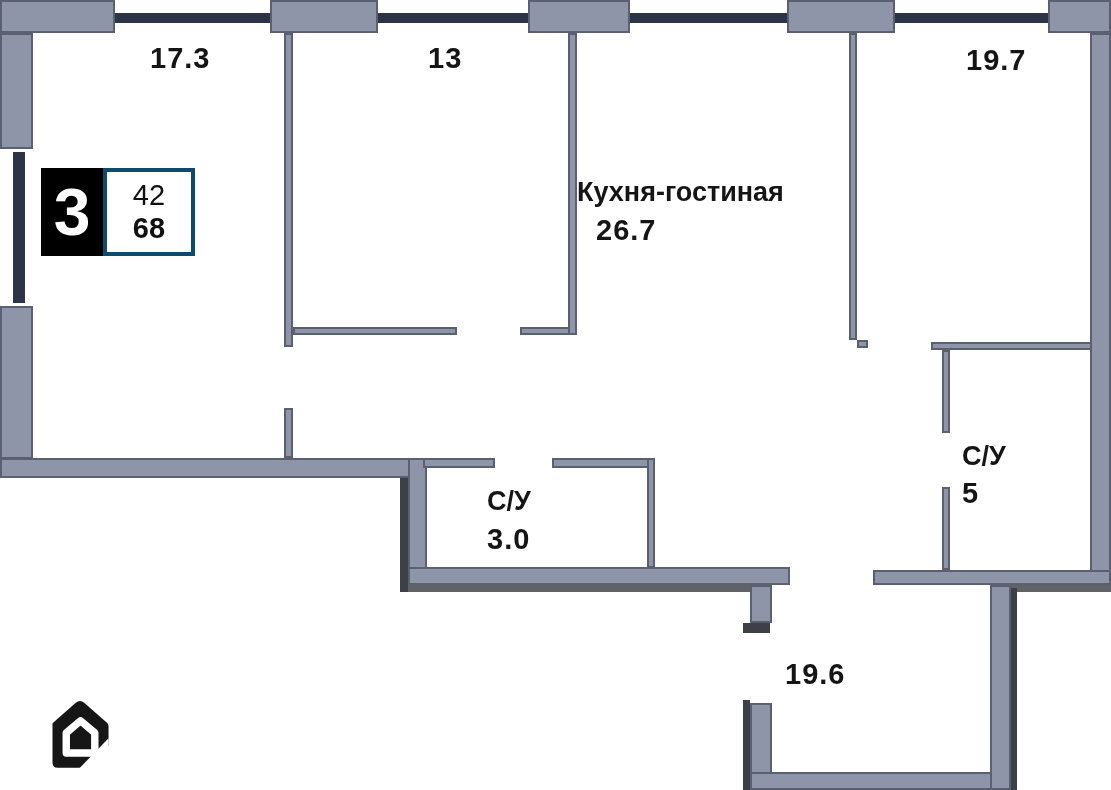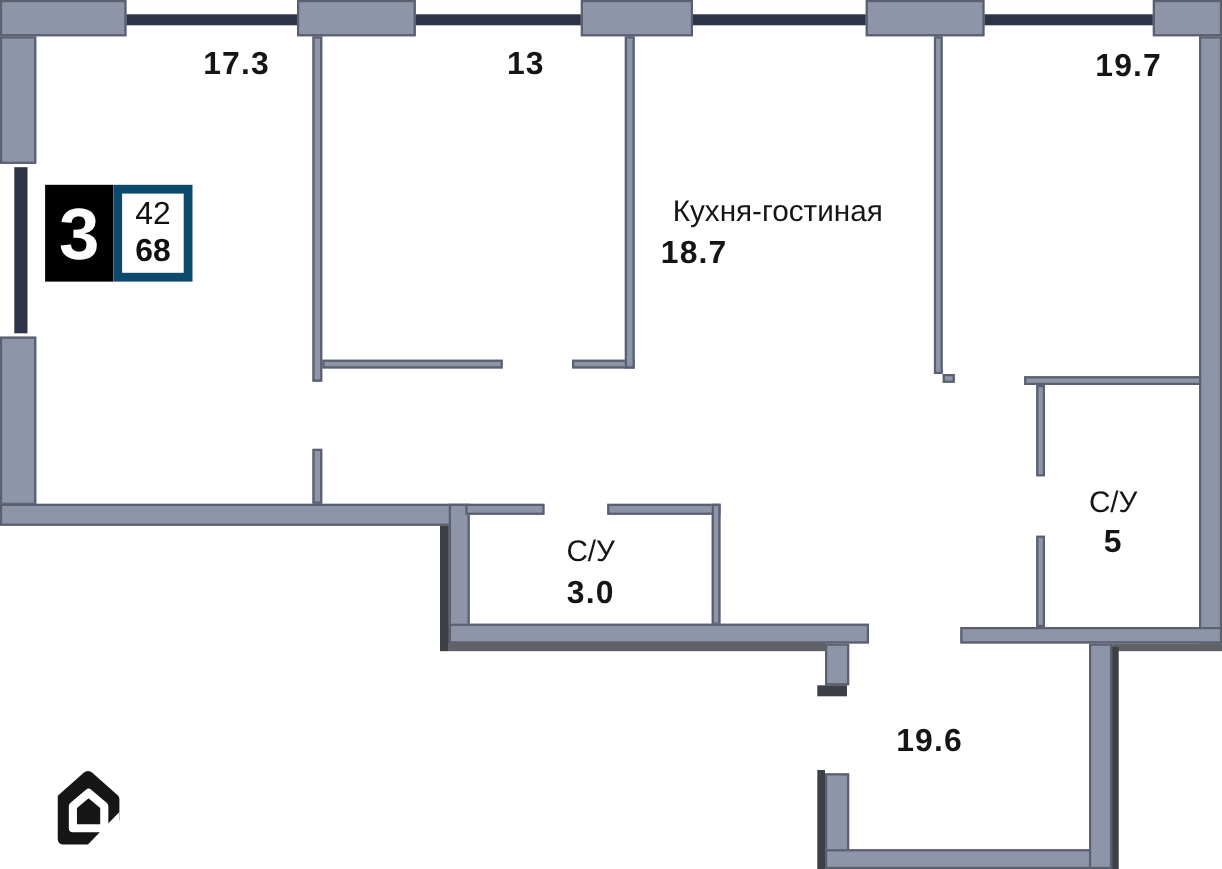--- a/index.html
+++ b/index.html
@@ -2,28 +2,28 @@
 <html><head>
 <meta charset="utf-8">
 <style>
   html,body{margin:0;padding:0;background:#ffffff;}
   .plan{position:relative;width:1111px;height:790px;background:#ffffff;overflow:hidden;
         font-family:"Liberation Sans",sans-serif;}
   .wall{position:absolute;background:#8e95a8;border:2px solid #5a6070;box-sizing:border-box;}
   .win{position:absolute;background:#2e3447;}
   .shd{position:absolute;background:#3d4147;}
   .shm{position:absolute;background:#5f6367;}
-  .lbl{position:absolute;color:#151515;text-align:center;white-space:nowrap;}
+  .lbl{position:absolute;color:#151515;white-space:nowrap;}
   .area{font-weight:700;font-size:29px;letter-spacing:1px;}
-  .rname{font-weight:400;font-size:27px;}
+  .rname{font-weight:700;font-size:27px;}
   .badge-black{position:absolute;left:41px;top:168px;width:62px;height:88px;background:#000;
         color:#fff;display:flex;align-items:center;justify-content:center;
         font-weight:700;font-size:66px;line-height:1;}
-  .badge-white{position:absolute;left:103px;top:168px;width:72px;height:88px;background:#fff;
-        border:8px solid #0c4a6e;box-sizing:border-box;display:flex;flex-direction:column;
+  .badge-white{position:absolute;left:103px;top:168px;width:92px;height:88px;background:#fff;
+        border:4px solid #0c4a6e;box-sizing:border-box;display:flex;flex-direction:column;
         align-items:center;justify-content:center;color:#111;line-height:1.15;}
   .badge-top{font-weight:500;font-size:29px;}
   .badge-bottom{font-weight:700;font-size:29px;}
   .wm{position:absolute;left:112px;top:712px;height:46px;background:rgba(22,22,22,0.92);
         border-radius:5px;display:flex;align-items:center;padding:0 13px;
         color:#fff;font-weight:700;font-size:36px;letter-spacing:1px;}
   .wm-icon{position:absolute;left:46px;top:698px;width:68px;height:74px;}
 </style>
 </head>
 <body>
@@ -86,21 +86,21 @@
   <div class="badge-white">
     <span class="badge-top">42</span>
     <span class="badge-bottom">68</span>
   </div>
 
   <div class="lbl area" style="left:150px;top:42px;width:130px">17.3</div>
   <div class="lbl area" style="left:428px;top:42px;width:100px">13</div>
   <div class="lbl area" style="left:966px;top:44px;width:120px">19.7</div>
 
   <div class="lbl rname" style="left:577px;top:177px;width:260px">Кухня-гостиная</div>
-  <div class="lbl area" style="left:596px;top:214px;width:70px">18.7</div>
+  <div class="lbl area" style="left:596px;top:214px;width:70px">26.7</div>
 
   <div class="lbl rname" style="left:487px;top:486px;width:100px">С/У</div>
   <div class="lbl area" style="left:487px;top:523px;width:100px">3.0</div>
 
   <div class="lbl rname" style="left:962px;top:441px;width:100px">С/У</div>
   <div class="lbl area" style="left:962px;top:477px;width:100px">5</div>
 
   <div class="lbl area" style="left:785px;top:658px;width:120px">19.6</div>
 
   <svg class="wm-icon" viewBox="0 0 64 70">

